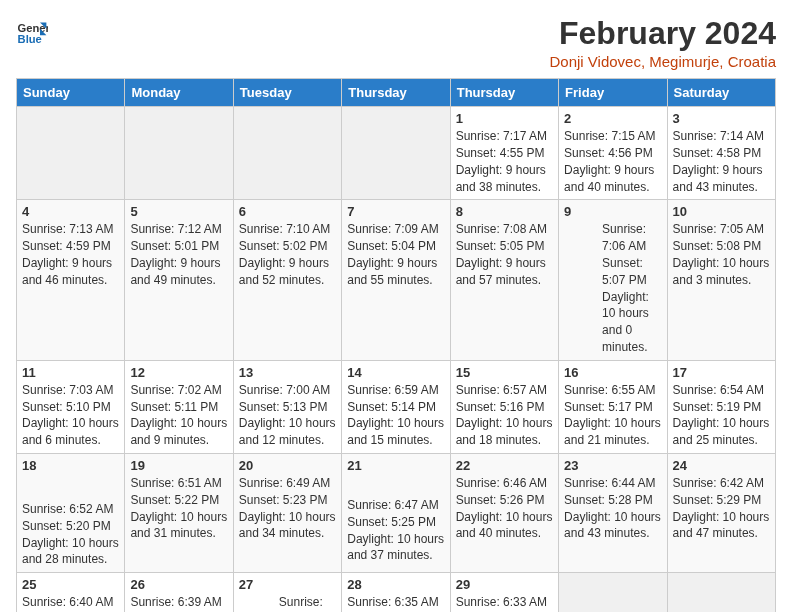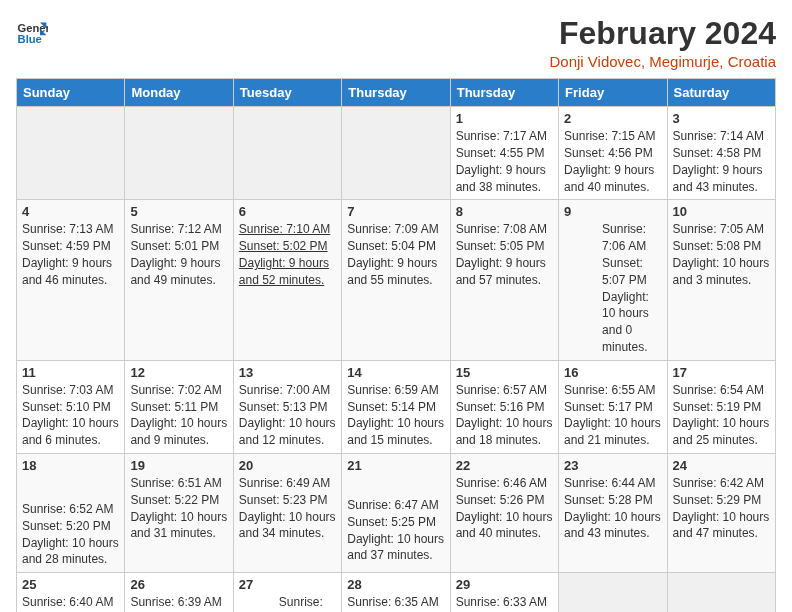--- a/index.html
+++ b/index.html
@@ -148,21 +148,21 @@
         </td>
         <td>
           <span class="day-number">5</span>
           <div class="day-info" style="white-space: pre-line;">Sunrise: 7:12 AM
 Sunset: 5:01 PM
 Daylight: 9 hours
 and 49 minutes.</div>
         </td>
         <td>
           <span class="day-number">6</span>
-          <div class="day-info" style="white-space: pre-line; text-decoration: underline;">Sunrise: 7:10 AM
+          <div class="day-info" style="white-space: pre-line;">Sunrise: 7:10 AM
 Sunset: 5:02 PM
 Daylight: 9 hours
 and 52 minutes.</div>
         </td>
         <td>
           <span class="day-number">7</span>
           <div class="day-info" style="white-space: pre-line;">Sunrise: 7:09 AM
 Sunset: 5:04 PM
 Daylight: 9 hours
 and 55 minutes.</div>

